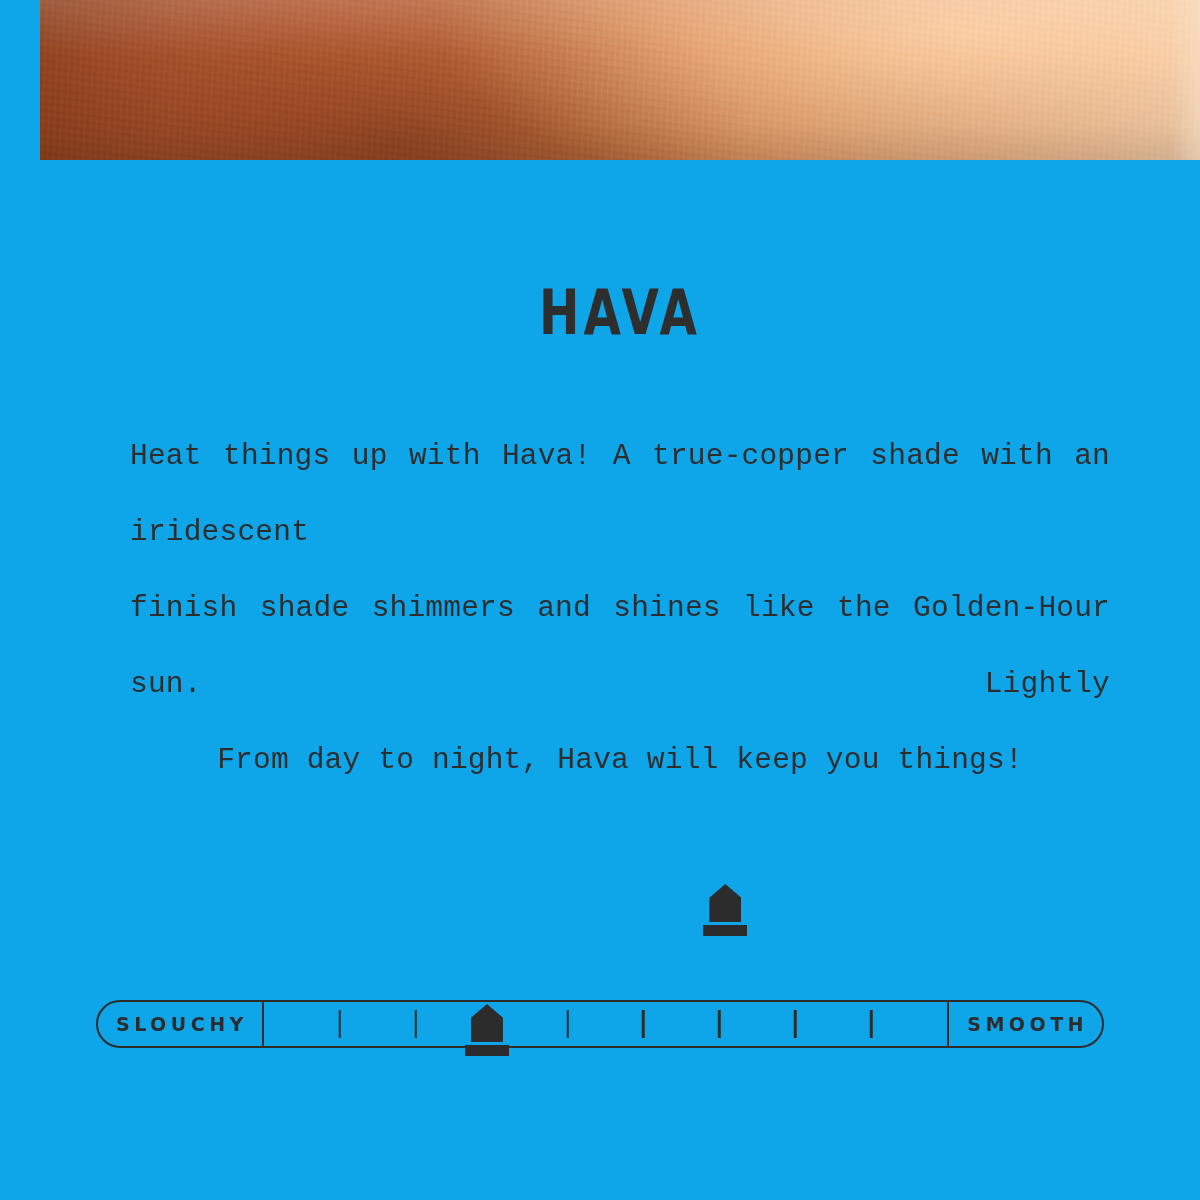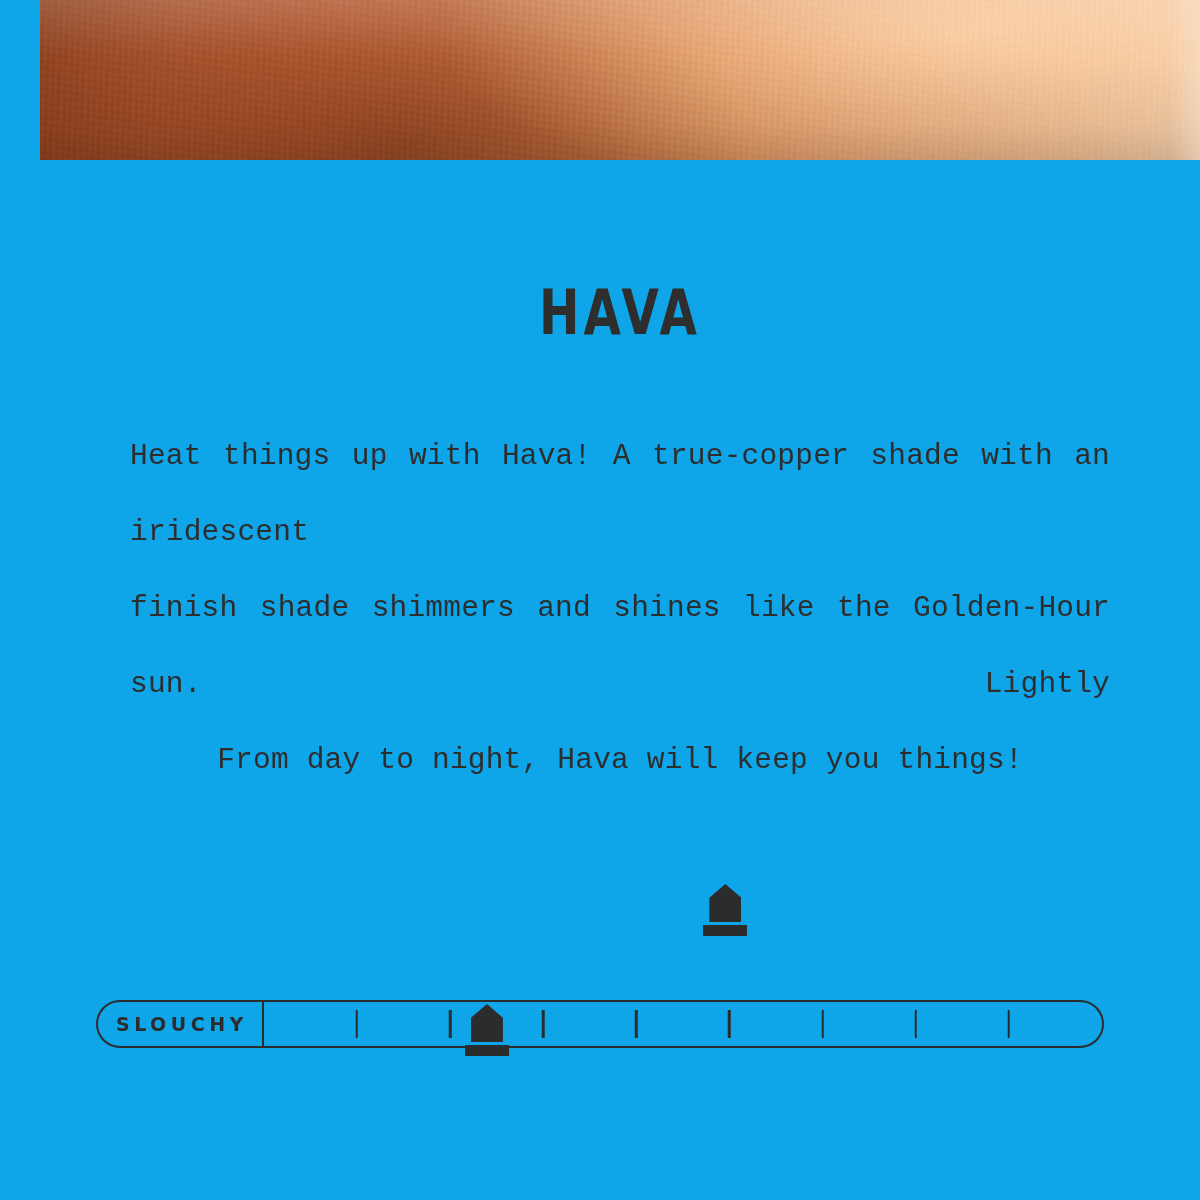--- a/index.html
+++ b/index.html
@@ -194,20 +194,21 @@
         <div class="track" id="track1">
             <div class="tick" style="left: 11.1111%;"></div>
             <div class="tick" style="left: 22.2222%;"></div>
             <div class="tick" style="left: 33.3333%;"></div>
             <div class="tick" style="left: 44.4444%;"></div>
             <div class="tick" style="left: 55.5556%;"></div>
             <div class="tick" style="left: 66.6667%;"></div>
             <div class="tick" style="left: 77.7778%;"></div>
             <div class="tick" style="left: 88.8889%;"></div>
           </div>
+        <div class="cap right">SMOOTH</div>
       </div>
       <div class="marker" id="thumb1" style="left: 390.944px;">
         <div class="house"></div>
         <div class="bar"></div>
       </div>
     </div>
 
   </div>
 </div>
 

